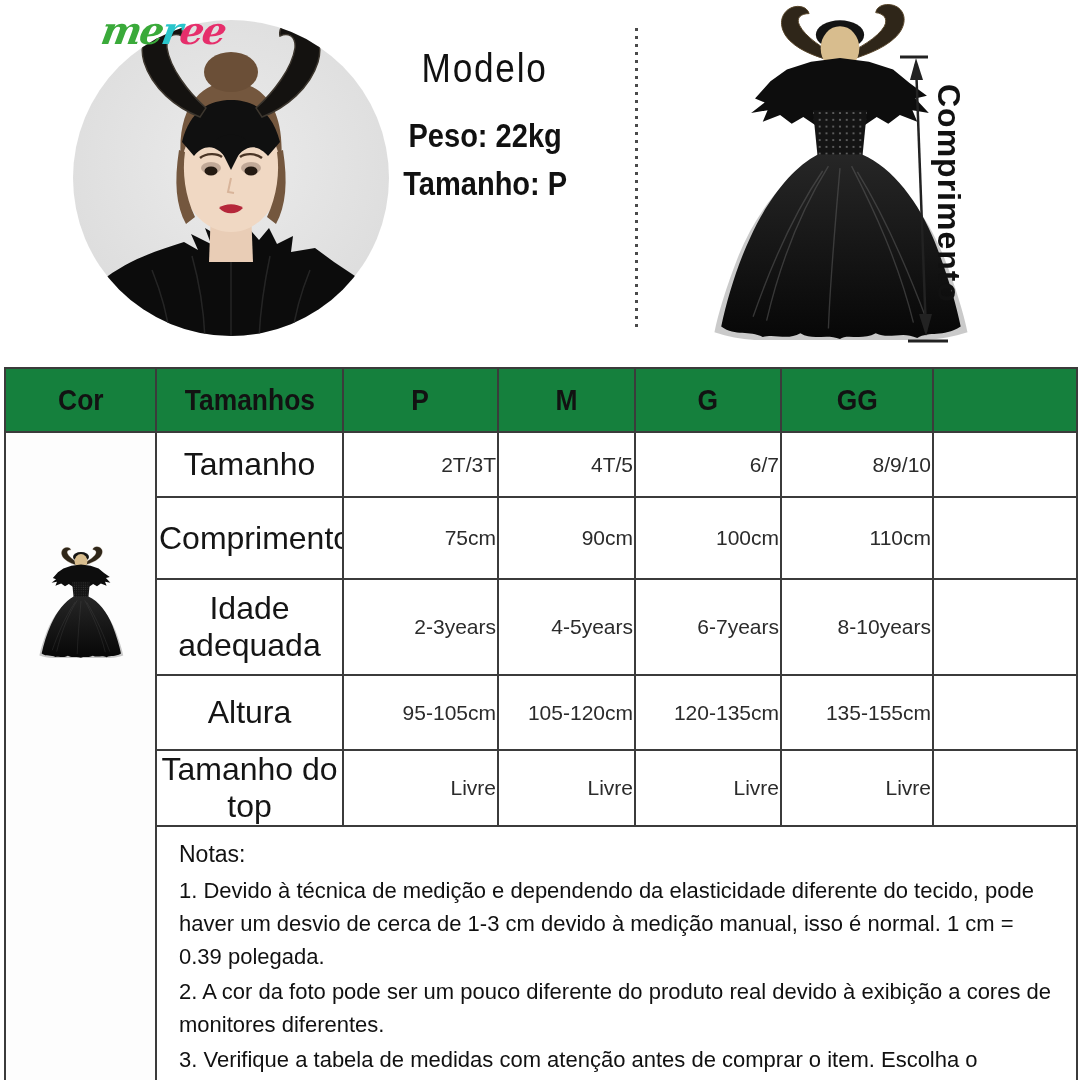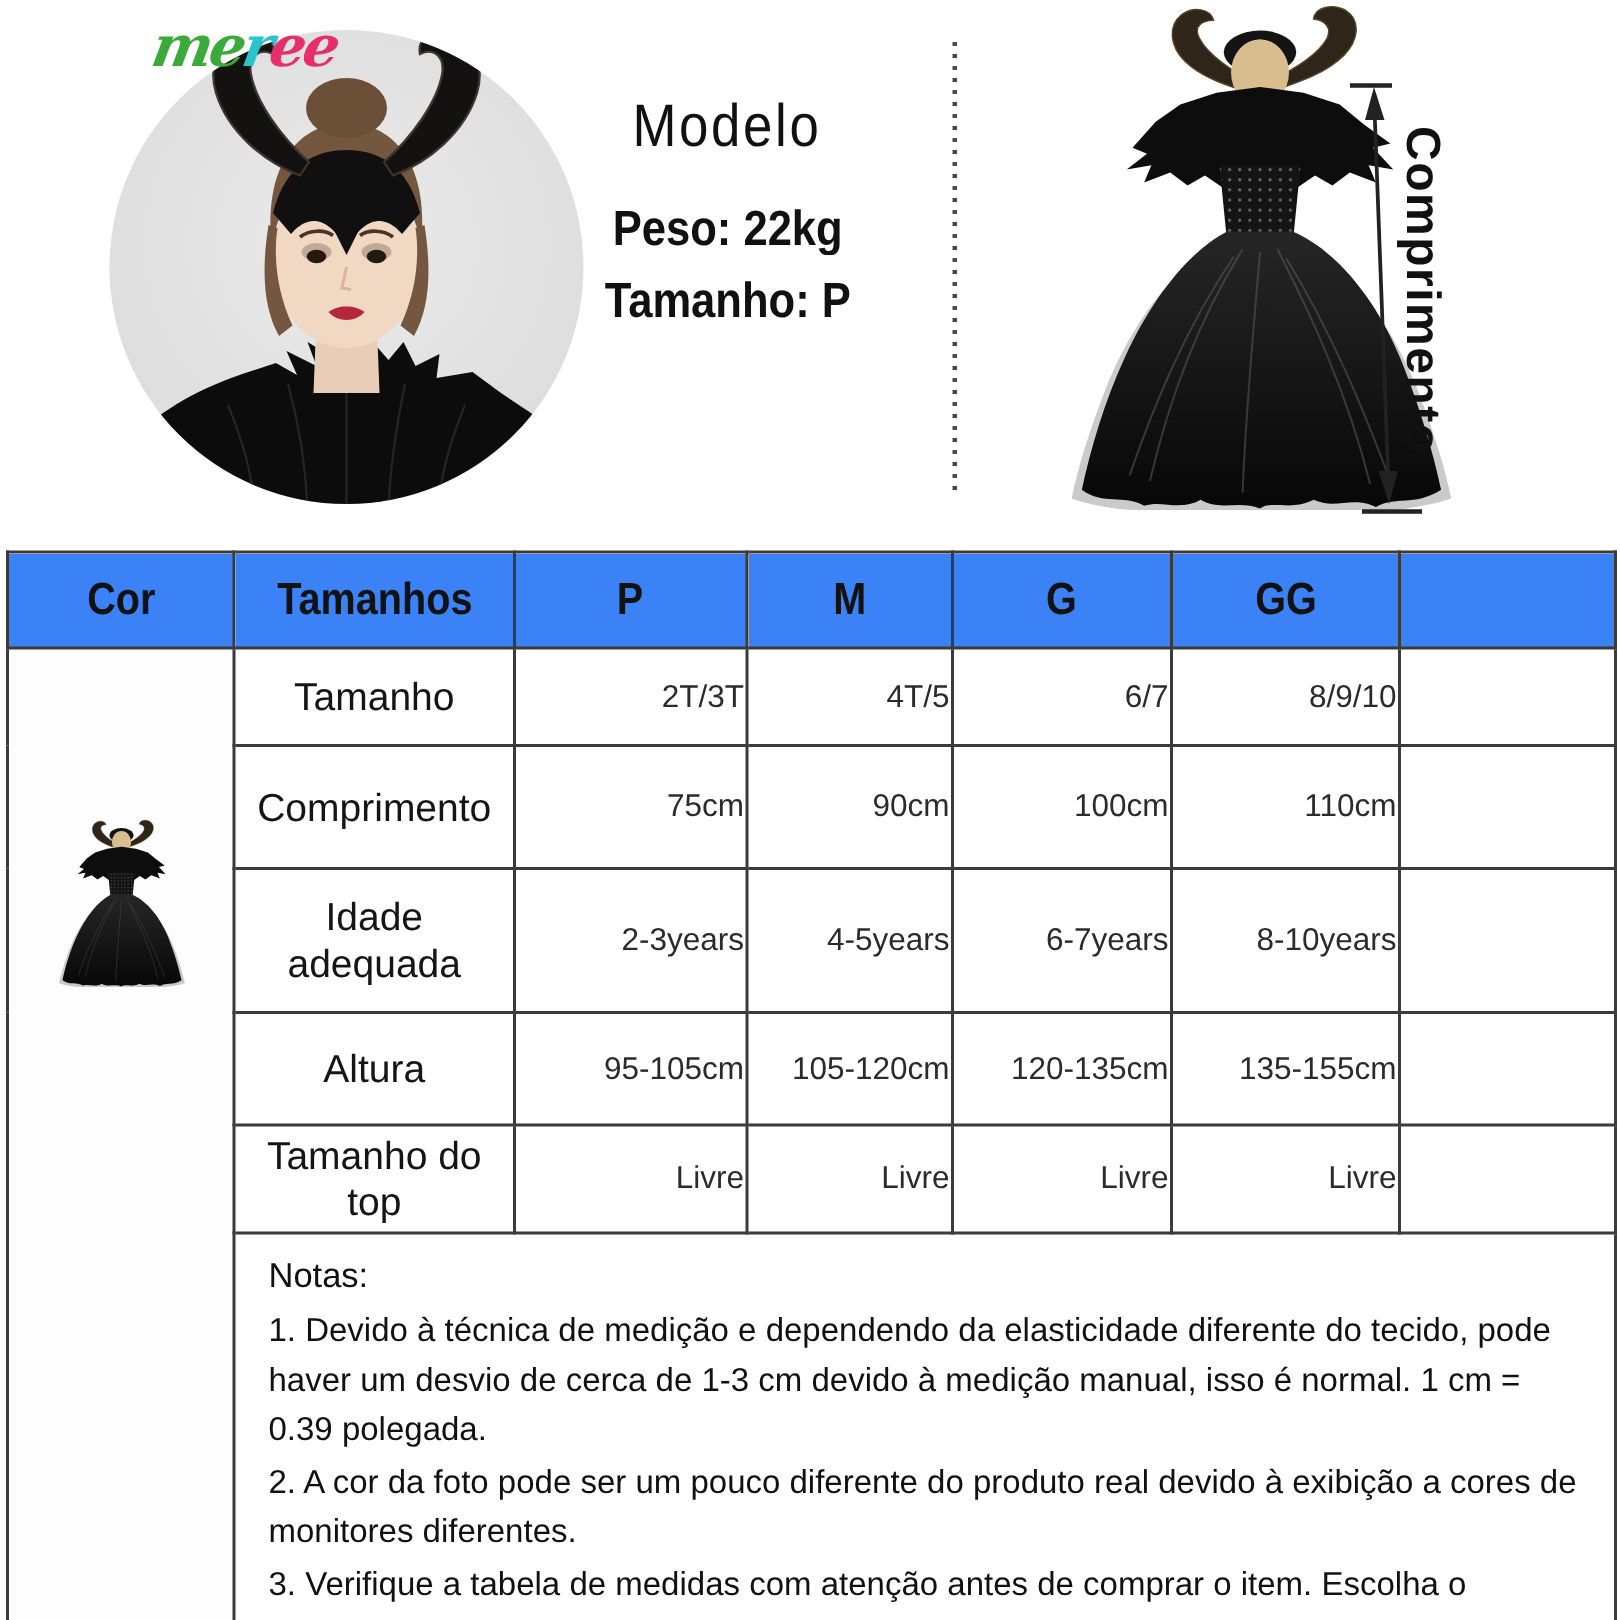--- a/index.html
+++ b/index.html
@@ -4,37 +4,37 @@
 <style>
   html,body{margin:0;padding:0;background:#fff;}
   .page{position:relative;width:1080px;height:1080px;background:#ffffff;overflow:hidden;
         font-family:"Liberation Sans",sans-serif;color:#111;}
 
   
   .model-photo{position:absolute;left:72px;top:10px;width:318px;height:336px;}
   .logo{position:absolute;left:102px;top:8px;z-index:5;
         font-family:"DejaVu Serif",serif;font-style:italic;font-weight:bold;
         font-size:38px;transform:skewX(-10deg);letter-spacing:-2px;}
-  .model-info{position:absolute;left:360px;top:62px;width:250px;text-align:center;}
+  .model-info{position:absolute;left:360px;top:46px;width:250px;text-align:center;}
   .model-title{font-size:40px;font-weight:500;letter-spacing:2px;margin-bottom:26px;}
   .model-line{font-size:33px;font-weight:bold;margin:10px 0;}
   .cond{display:inline-block;transform:scaleX(.88);transform-origin:center;}
   .divider{position:absolute;left:635px;top:28px;width:3px;height:304px;
            background-image:repeating-linear-gradient(#4a4a4a 0 3px,transparent 3px 8px);}
   .dress-area{position:absolute;left:660px;top:0;width:420px;height:362px;}
   .length-label{position:absolute;left:930px;top:84px;height:280px;
                 writing-mode:vertical-rl;font-size:32px;font-weight:800;
                 letter-spacing:1px;white-space:nowrap;}
 
   
   .size-table{position:absolute;left:4px;top:367px;width:1072px;
               border-collapse:collapse;table-layout:fixed;}
   .size-table td,.size-table th{border:2px solid #3b3b3b;overflow:hidden;}
-  .size-table th{background:#3b82f6;font-size:30px;font-weight:bold;color:#121212;}
-  .lbl{font-size:26px;text-align:center;color:#151515;padding:0 2px;}
+  .size-table th{background:#15803d;font-size:30px;font-weight:bold;color:#121212;}
+  .lbl{font-size:32px;text-align:center;color:#151515;padding:0 2px;}
   .val{font-size:21px;text-align:right;color:#2b2b2b;}
   .cor-cell{vertical-align:top;background:#fdfdfd;}
   .cor-dress{margin:112px auto 0 auto;display:block;}
   .notes-cell{vertical-align:top;padding:10px 14px 0 22px;}
   .notes-title{font-size:23px;margin:4px 0 6px 0;}
   .notes-item{font-size:22px;line-height:1.5;margin:0 0 2px 0;max-width:880px;}
 </style>
 </head>
 <body>
 

